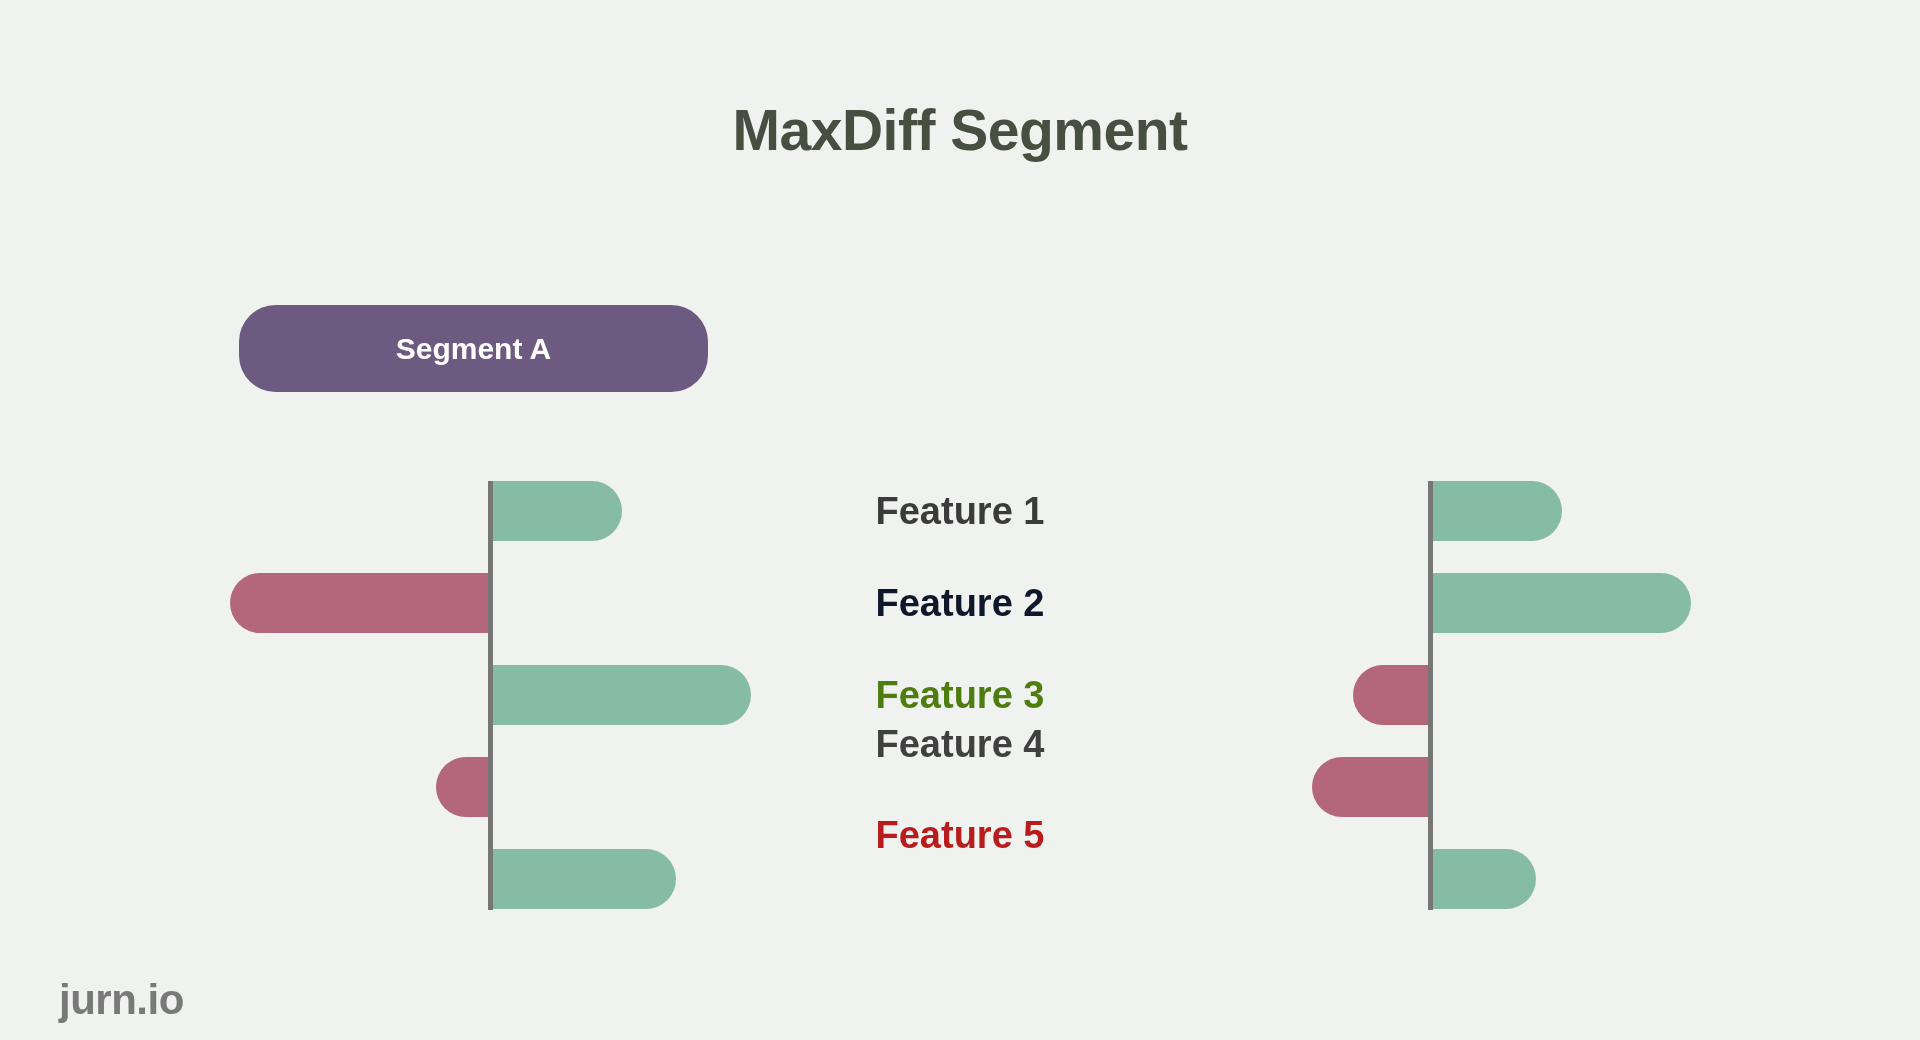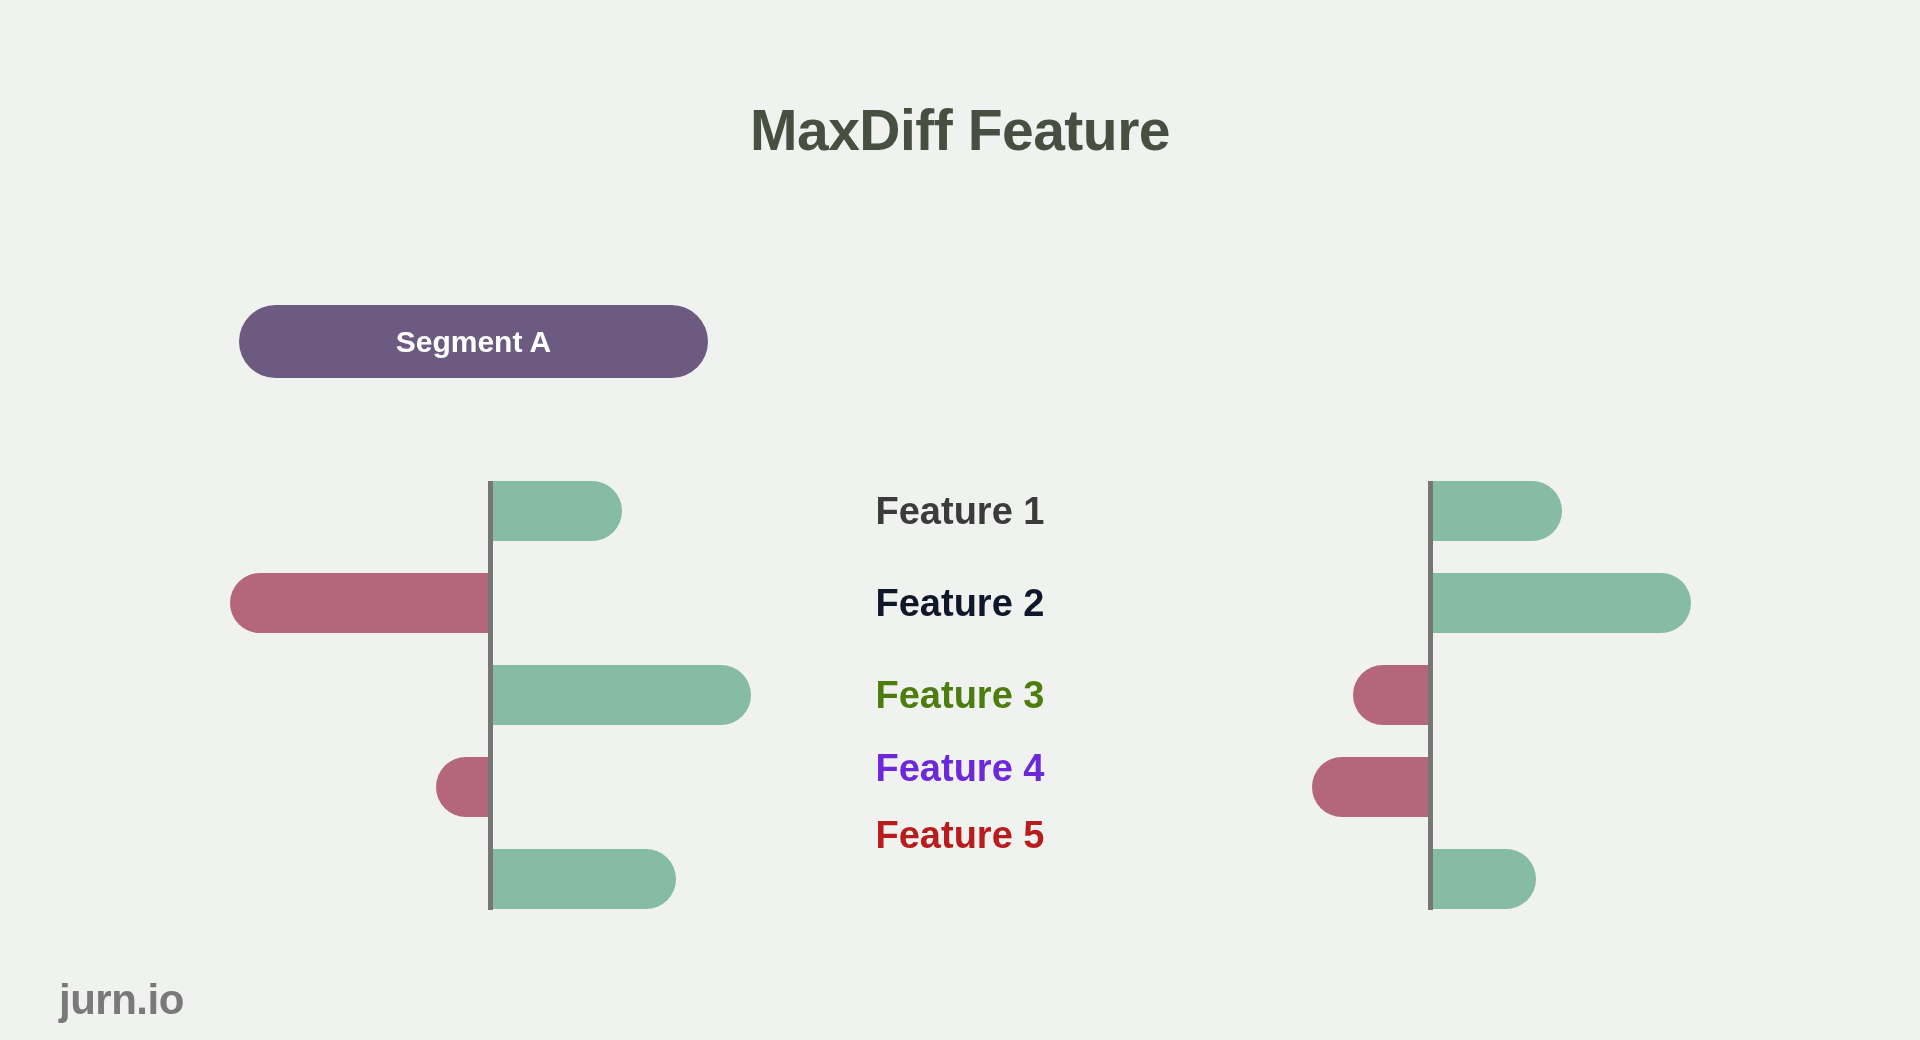--- a/index.html
+++ b/index.html
@@ -12,21 +12,21 @@
   .canvas { position:absolute; inset:0; width:1920px; height:1040px; }
 
   .title {
     position:absolute; top:97px; left:0; width:1920px;
     text-align:center;
     font-size:57px; font-weight:800; letter-spacing:-0.5px;
     color:#474F41;
   }
 
   .pill {
-    position:absolute; top:305px; width:469px; height:73px;
+    position:absolute; top:305px; width:469px; height:87px;
     border-radius:36.5px;
     display:flex; align-items:center; justify-content:center;
     color:#FFFFFF; font-size:30px; font-weight:700;
   }
   .pill-a { left:239px; }
   .pill-b { left:1179px; }
 
   .axis {
     position:absolute; top:481px; width:5px; height:429px;
   }
@@ -45,21 +45,21 @@
     position:absolute; left:37px; top:976px;
     font-size:42px; font-weight:700; color:#797979;
     letter-spacing:-0.5px;
   }
 </style>
 </head>
 <body style="background: rgb(240, 242, 239);">
 
 <div class="canvas">
 
-  <div class="title" style="color: rgb(71, 79, 65);">MaxDiff Feature</div>
+  <div class="title" style="color: rgb(71, 79, 65);">MaxDiff Segment</div>
 
   <div class="pill pill-a" style="background: rgb(109, 90, 128);">
     <span>Segment A</span>
   </div>
 
   <div class="axis" style="left: 488px; background: rgb(118, 118, 118);"></div>
   <div class="axis" style="left: 1428px; background: rgb(118, 118, 118);"></div>
 
   <div id="chart-layer">
       <div class="bar pos" style="top: 481px; height: 60px; width: 129px; left: 493px; background: rgb(133, 188, 163);"></div>
@@ -68,19 +68,19 @@
       <div class="bar neg" style="top: 757px; height: 60px; width: 51.6px; left: 436.4px; background: rgb(180, 102, 122);"></div>
       <div class="bar pos" style="top: 849px; height: 60px; width: 183.2px; left: 493px; background: rgb(133, 188, 163);"></div>
       <div class="bar pos" style="top: 481px; height: 60px; width: 129px; left: 1433px; background: rgb(133, 188, 163);"></div>
       <div class="bar pos" style="top: 573px; height: 60px; width: 258px; left: 1433px; background: rgb(133, 188, 163);"></div>
       <div class="bar neg" style="top: 665px; height: 60px; width: 74.8px; left: 1353.2px; background: rgb(180, 102, 122);"></div>
       <div class="bar neg" style="top: 757px; height: 60px; width: 116.1px; left: 1311.9px; background: rgb(180, 102, 122);"></div>
       <div class="bar pos" style="top: 849px; height: 60px; width: 103.2px; left: 1433px; background: rgb(133, 188, 163);"></div>
       <div class="feature-label" style="top: 511px; color: rgb(59, 59, 59);">Feature 1</div>
       <div class="feature-label" style="top: 603px; color: #0f172a;">Feature 2</div>
       <div class="feature-label" style="top: 695px; color: #4d7c0f;">Feature 3</div>
-      <div class="feature-label" style="top: 768px; color: #6d28d9;">Feature 4</div>
+      <div class="feature-label" style="top: 744px; color: #404040;">Feature 4</div>
       <div class="feature-label" style="top: 835px; color: #b91c1c;">Feature 5</div>
     </div>
 
   <div class="logo" style="color: rgb(121, 121, 121); margin-left: 22px;">jurn.io</div>
 
 </div>
 
 </body></html>

